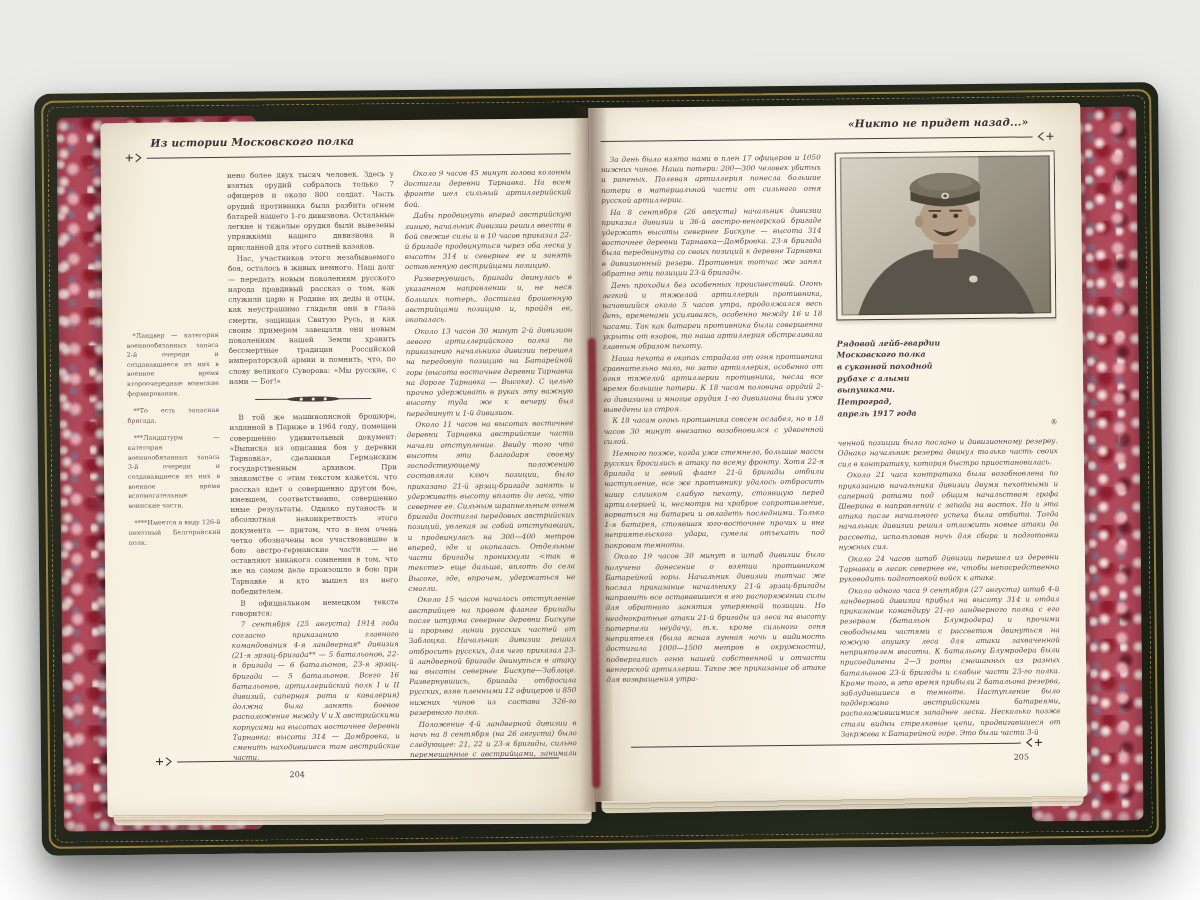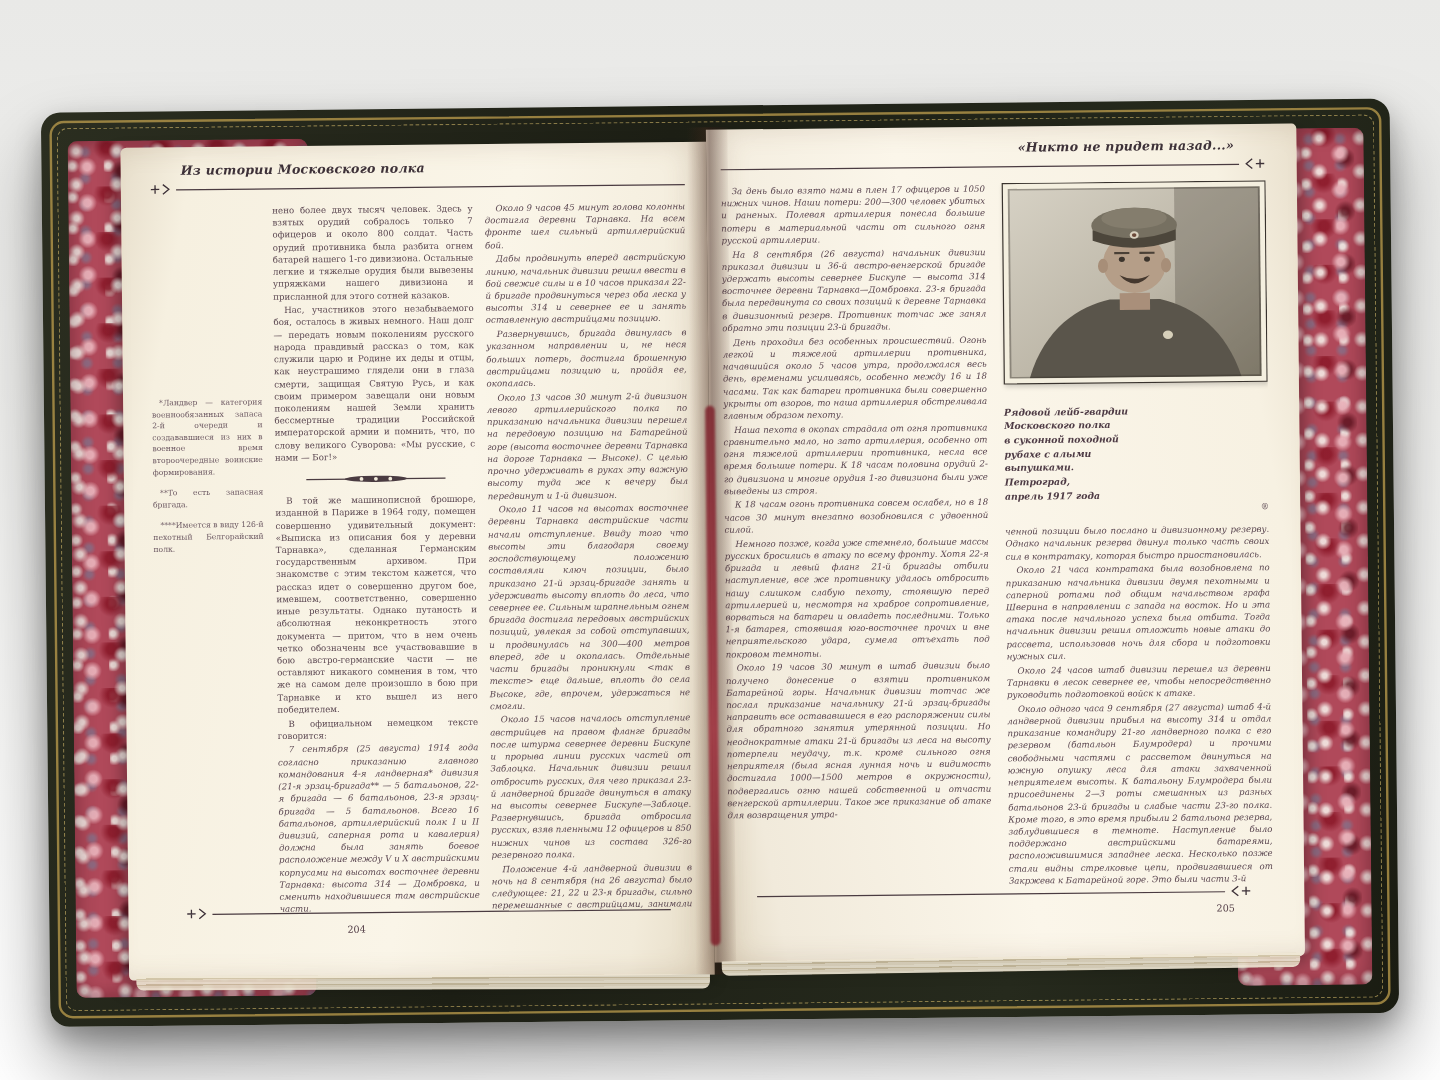--- a/index.html
+++ b/index.html
@@ -87,20 +87,21 @@
           <svg class="orn" width="20" height="12" viewBox="0 0 20 12">
             <path d="M1 6 h7 M4.5 2.5 v7 M11 2 l5 4 -5 4" fill="none" stroke="#3d3138" stroke-width="1.1"></path>
           </svg>
           <div class="rule"></div>
         </div>
 
         <div class="cols-left">
           <div class="notes-col">
             <p>*Ландвер — категория военнообязанных запаса 2-й очереди и создававшиеся из них в военное время второочередные воинские формирования.</p>
             <p>**То есть запасная бригада.</p>
+            <p>***Ландштурм — категория военнообязанных запаса 3-й очереди и создававшиеся из них в военное время вспомогательные воинские части.</p>
             <p>****Имеется в виду 126-й пехотный Белгорайский полк.</p>
           </div>
           <div class="tcol">
             <p class="cont">нено более двух тысяч человек. Здесь у взятых орудий собралось только 7 офицеров и около 800 солдат. Часть орудий противника была разбита огнем батарей нашего 1-го дивизиона. Остальные легкие и тяжелые орудия были вывезены упряжками нашего дивизиона и присланной для этого сотней казаков.</p>
             <p>Нас, участников этого незабываемого боя, осталось в живых немного. Наш долг — передать новым поколениям русского народа правдивый рассказ о том, как служили царю и Родине их деды и отцы, как неустрашимо глядели они в глаза смерти, защищая Святую Русь, и как своим примером завещали они новым поколениям нашей Земли хранить бессмертные традиции Российской императорской армии и помнить, что, по слову великого Суворова: «Мы русские, с нами — Бог!»</p>
             <div class="divider">
               <svg width="120" height="10" viewBox="0 0 120 10">
                 <line x1="2" y1="5" x2="118" y2="5" stroke="#4a3b41" stroke-width="1"></line>
                 <ellipse cx="60" cy="5" rx="26" ry="2.6" fill="#4a3b41"></ellipse>
                 <circle cx="48" cy="5" r="1.6" fill="#f4eddd"></circle>

